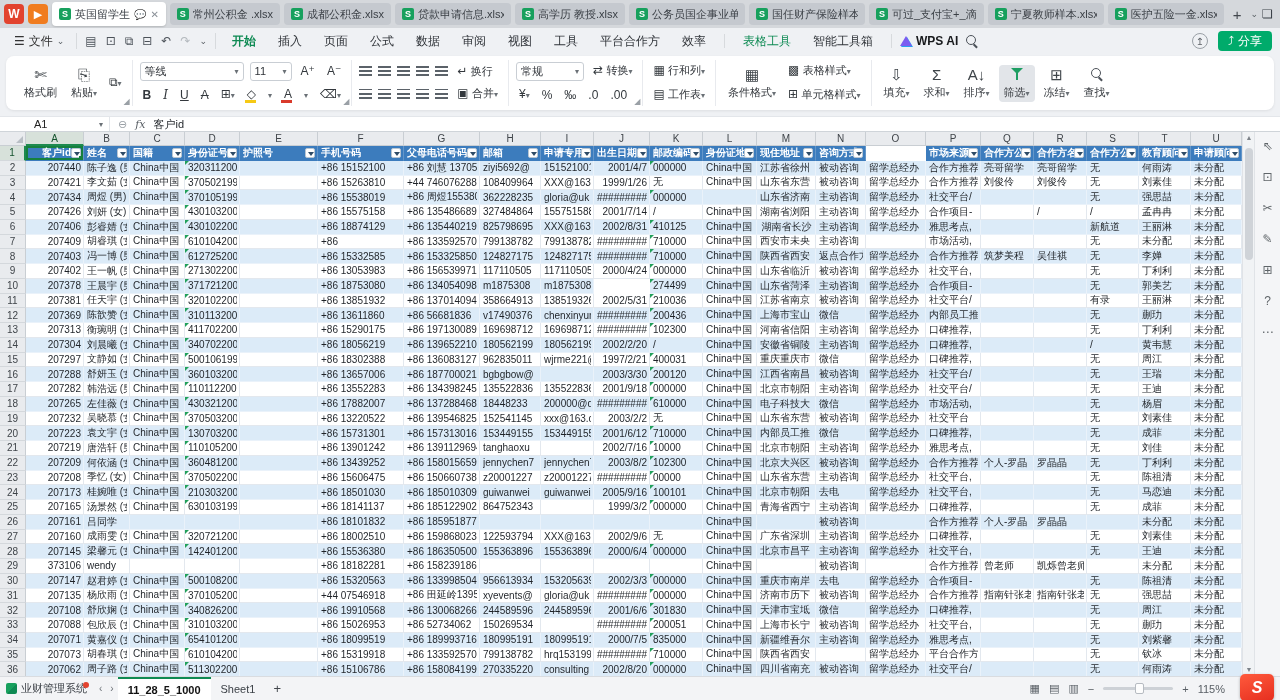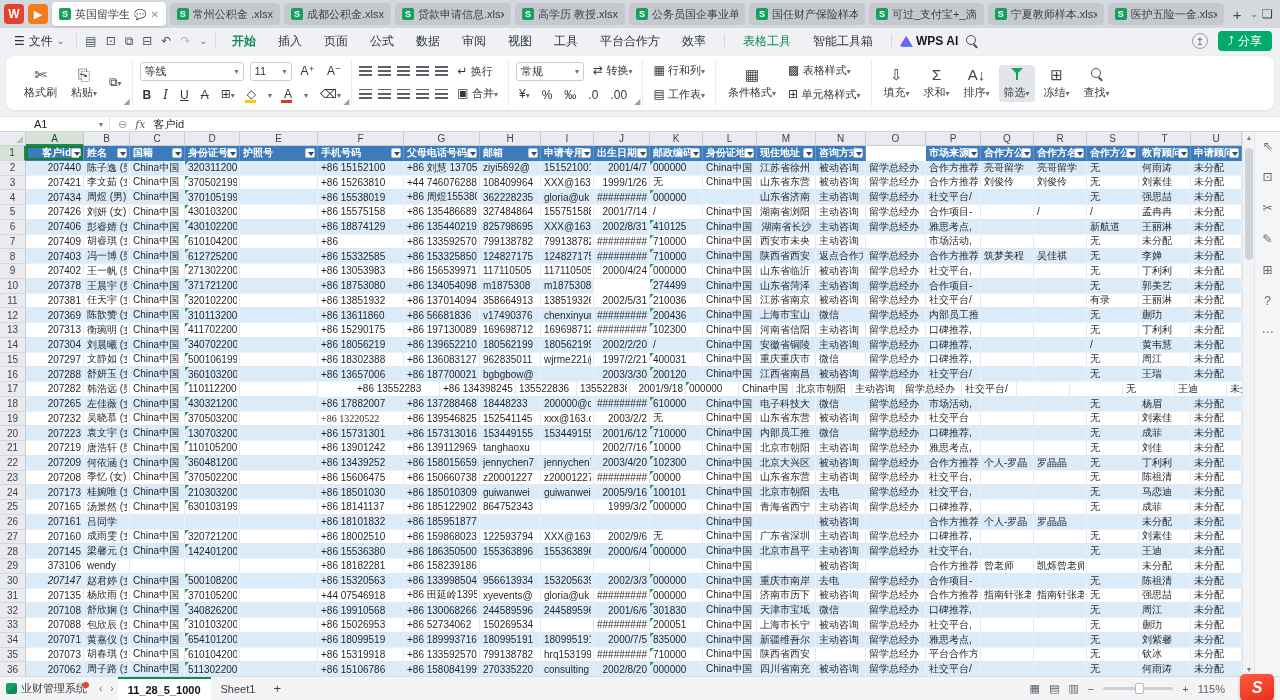--- a/index.html
+++ b/index.html
@@ -1498,21 +1498,21 @@
           </div>
           <div class="g-cell" style="width: 55px;">
             <span class="ct">China中国</span>
           </div>
           <div class="g-cell flag" style="width: 55px;">
             <span class="ct">110112200109181419</span>
           </div>
           <div class="g-cell" style="width: 78px;">
             <span class="ct"></span>
           </div>
-          <div class="g-cell" style="width: 86px; margin-left: 36px;">
+          <div class="g-cell" style="width: 86px;">
             <span class="ct">+86 13552283</span>
           </div>
           <div class="g-cell" style="width: 76px;">
             <span class="ct">+86 1343982452</span>
           </div>
           <div class="g-cell" style="width: 61px;">
             <span class="ct">135522836</span>
           </div>
           <div class="g-cell" style="width: 53px;">
             <span class="ct">135522836</span>
@@ -1630,21 +1630,21 @@
           </div>
           <div class="g-cell" style="width: 55px;">
             <span class="ct">China中国</span>
           </div>
           <div class="g-cell flag" style="width: 55px;">
             <span class="ct">370503200302020020</span>
           </div>
           <div class="g-cell" style="width: 78px;">
             <span class="ct"></span>
           </div>
-          <div class="g-cell" style="width: 86px; font-family: Liberation Serif, serif;">
+          <div class="g-cell" style="width: 86px;">
             <span class="ct">+86 13220522</span>
           </div>
           <div class="g-cell" style="width: 76px;">
             <span class="ct">+86 1395468251</span>
           </div>
           <div class="g-cell" style="width: 61px;">
             <span class="ct">152541145</span>
           </div>
           <div class="g-cell" style="width: 53px;">
             <span class="ct">xxx@163.c</span>
@@ -1841,21 +1841,21 @@
           <div class="g-cell" style="width: 76px;">
             <span class="ct">+86 1580156591</span>
           </div>
           <div class="g-cell" style="width: 61px;">
             <span class="ct">jennychen7</span>
           </div>
           <div class="g-cell" style="width: 53px;">
             <span class="ct">jennychen7</span>
           </div>
           <div class="g-cell ar" style="width: 56px;">
-            <span class="ct">2003/4/20</span>
+            <span class="ct">2003/8/2</span>
           </div>
           <div class="g-cell flag" style="width: 53px;">
             <span class="ct">102300</span>
           </div>
           <div class="g-cell" style="width: 54px;">
             <span class="ct">China中国</span>
           </div>
           <div class="g-cell" style="width: 59px;">
             <span class="ct">北京大兴区</span>
           </div>
@@ -2341,21 +2341,21 @@
           </div>
           <div class="g-cell" style="width: 52px;">
             <span class="ct">未分配</span>
           </div>
           <div class="g-cell" style="width: 51px;">
             <span class="ct">未分配</span>
           </div>
         </div>
         <div class="g-row g-band">
           <div class="g-rowhdr">30</div>
-          <div class="g-cell ar" style="width: 58px; font-style: italic;">
+          <div class="g-cell ar" style="width: 58px;">
             <span class="ct">207147</span>
           </div>
           <div class="g-cell" style="width: 46px;">
             <span class="ct">赵君婷 (女</span>
           </div>
           <div class="g-cell" style="width: 55px;">
             <span class="ct">China中国</span>
           </div>
           <div class="g-cell flag" style="width: 55px;">
             <span class="ct">500108200203035125</span>

